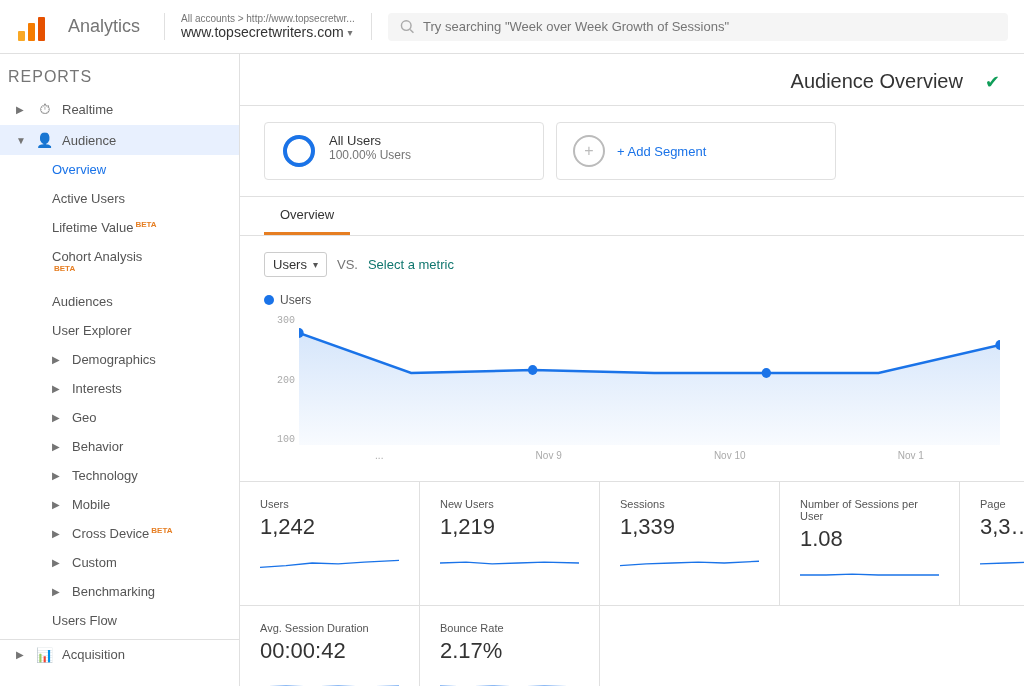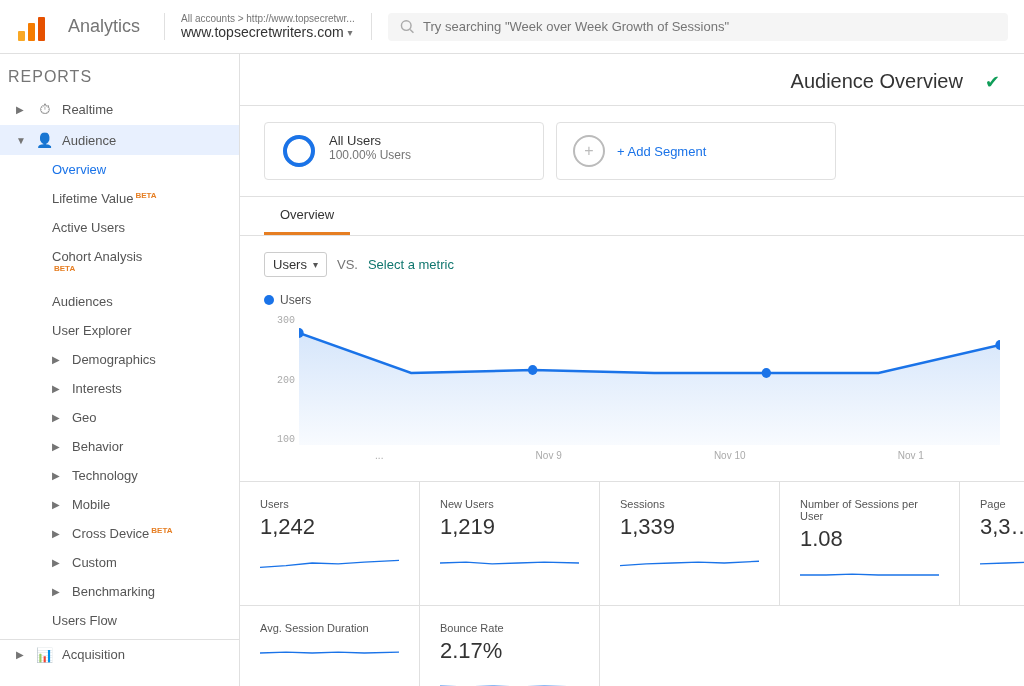--- a/index.html
+++ b/index.html
@@ -361,25 +361,25 @@
       <span class="chevron-icon">▼</span>
       <span class="item-icon">👤</span>
       <span>Audience</span>
     </div>
 
     <div class="sidebar-item sub-item active-link">
       <span>Overview</span>
     </div>
 
     <div class="sidebar-item sub-item">
+      <span>Active Users</span>
+    </div>
+
+    <div class="sidebar-item sub-item">
       <span>Lifetime Value<span class="beta-badge">BETA</span></span>
-    </div>
-
-    <div class="sidebar-item sub-item">
-      <span>Active Users</span>
     </div>
 
     <div class="sidebar-item sub-item">
       <span>Cohort Analysis<br><span class="beta-badge">BETA</span></span>
     </div>
 
     <div class="sidebar-item sub-item">
       <span>Audiences</span>
     </div>
 
@@ -553,20 +553,21 @@
         <div class="metric-card-value">3,3…</div>
         <svg class="mini-chart" viewBox="0 0 160 30">
           <polyline points="0,16 30,15 60,14 90,15 120,14 160,13" fill="none" stroke="#1a73e8" stroke-width="1.5"></polyline>
         </svg>
       </div>
     </div>
 
     <div class="metrics-row">
       <div class="metric-card">
         <div class="metric-card-label">Avg. Session Duration</div>
+        <div class="metric-card-value">00:00:42</div>
         <svg class="mini-chart" viewBox="0 0 160 30">
           <polyline points="0,15 30,14 60,15 90,14 120,15 160,14" fill="none" stroke="#1a73e8" stroke-width="1.5"></polyline>
         </svg>
       </div>
       <div class="metric-card">
         <div class="metric-card-label">Bounce Rate</div>
         <div class="metric-card-value">2.17%</div>
         <svg class="mini-chart" viewBox="0 0 160 30">
           <polyline points="0,14 30,15 60,14 90,15 120,14 160,15" fill="none" stroke="#1a73e8" stroke-width="1.5"></polyline>
         </svg>

